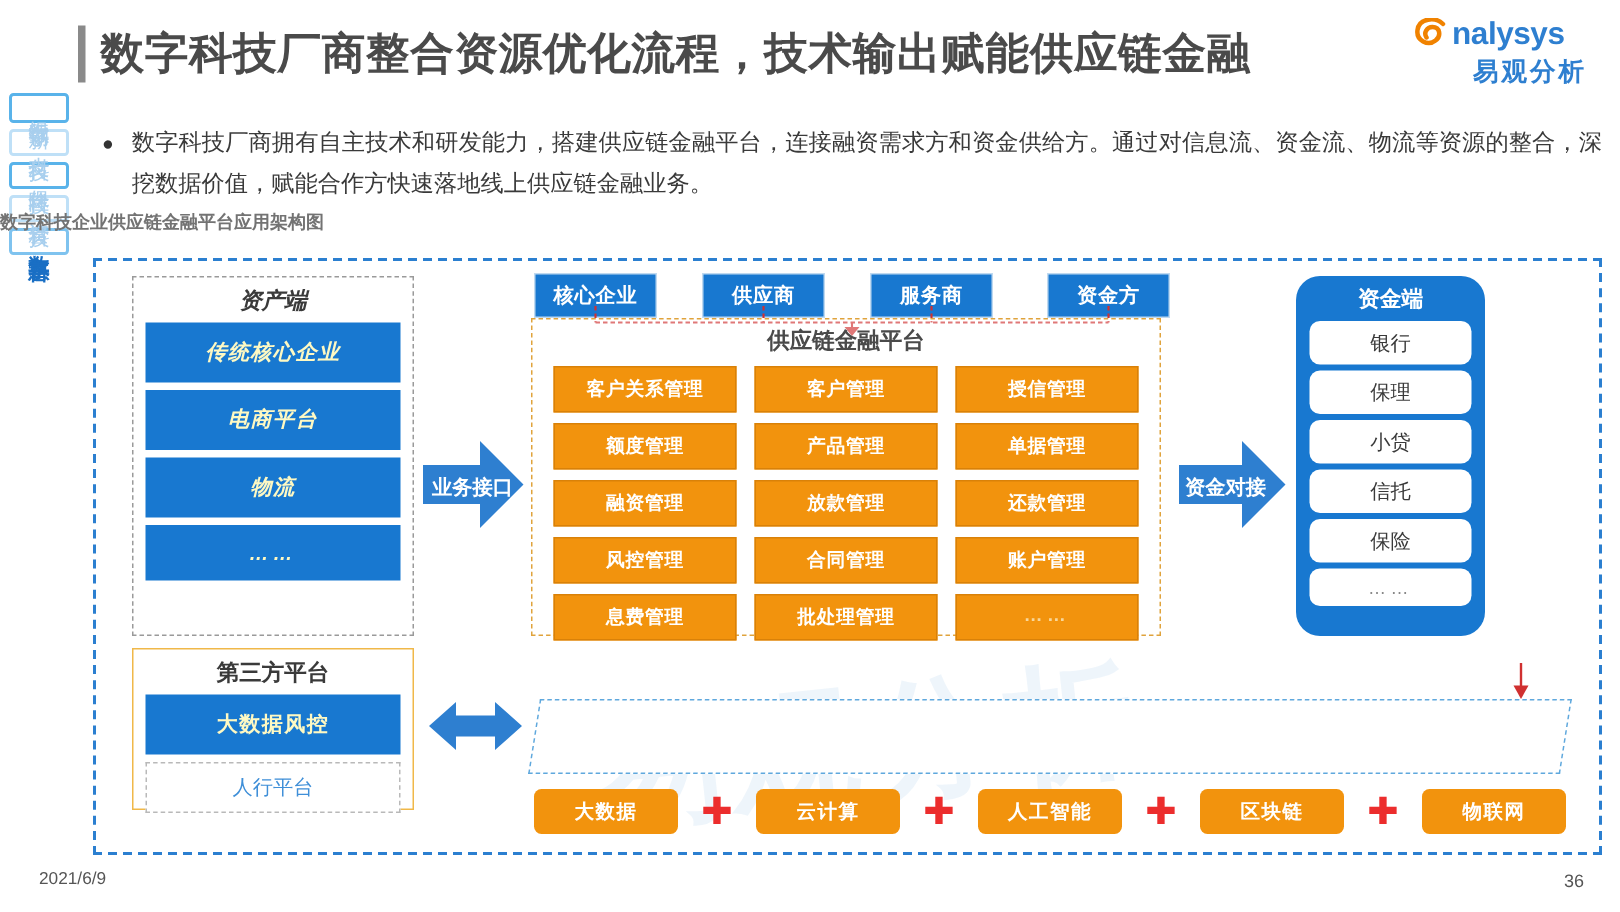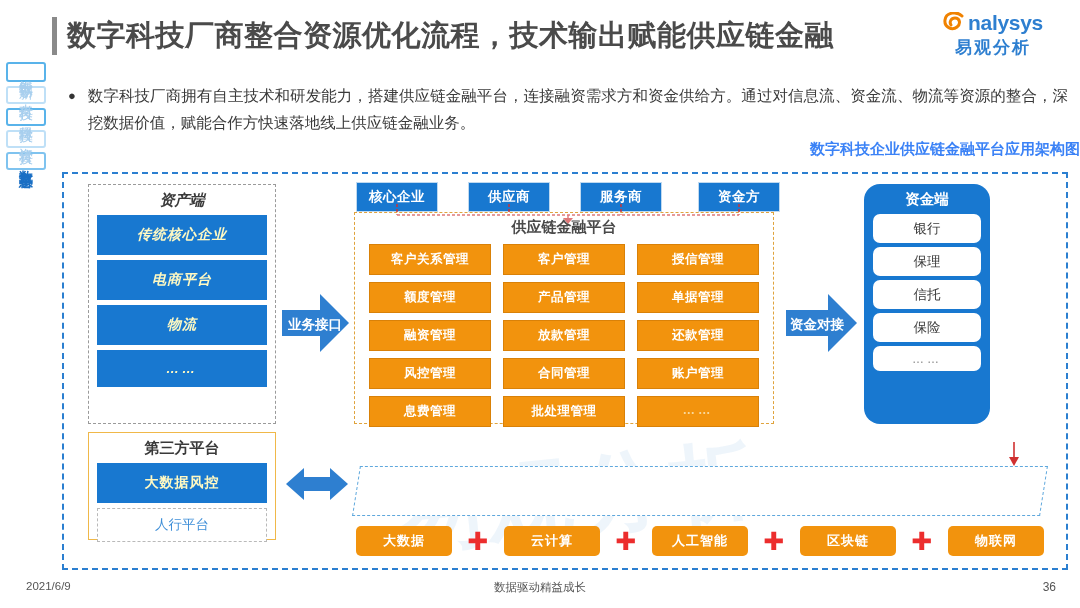--- a/index.html
+++ b/index.html
@@ -11,21 +11,21 @@
   }
   #page { position: relative; width: 1080px; height: 608px; background: #fff; }
 
   
   #title-bar { position: absolute; left: 52px; top: 16px; display: flex; align-items: center; }
   #title-accent { width: 5px; height: 38px; background: #8a8a8a; margin-right: 10px; }
   #page-title {
     font-size: 29px; font-weight: bold; color: #4a4a4a;
     letter-spacing: .5px; white-space: nowrap;
   }
-  #logo { position: absolute; right: 22px; top: 12px; text-align: center; width: 130px; }
+  #logo { position: absolute; right: 22px; top: 12px; text-align: right; width: 130px; }
   #logo-row { display: flex; align-items: center; justify-content: center; gap: 1px; }
   #logo-mark { width: 24px; height: 22px; }
   #logo-word { font-size: 21px; color: #2e7fd0; font-weight: 600; letter-spacing: -.3px; line-height: 22px; }
   #logo-cn { font-size: 17px; color: #2e7fd0; font-weight: bold; letter-spacing: 2px; margin-top: 2px; }
 
   
   #sidebar { position: absolute; left: 6px; top: 62px; width: 40px; }
   .side-item {
     width: 40px; border: 2px solid #bfe0f7; border-radius: 3px;
     margin-bottom: 4px; padding: 5px 2px;
@@ -35,22 +35,22 @@
     letter-spacing: 1px;
   }
   .side-item.active { border-color: #7fc3ef; color: #1a6fc4; font-weight: bold; }
   .side-item.hl { border-color: #59b3ea; }
 
   
   #lead { position: absolute; left: 68px; top: 82px; width: 1000px; display: flex; }
   #lead-dot { font-size: 13px; color: #333; line-height: 27px; margin-right: 12px; }
   #lead-text { font-size: 15.5px; line-height: 27px; color: #3a3a3a; text-align: justify; }
   #subtitle {
-    position: absolute; left: 0; top: 140px; width: 1080px; text-align: right;
-    font-size: 15px; font-weight: bold; color: #3b82f6;
+    position: absolute; left: 0; top: 140px; width: 1080px; text-align: left;
+    font-size: 12px; font-weight: bold; color: #737373;
   }
 
   
   #diagram {
     position: absolute; left: 62px; top: 172px; width: 1006px; height: 398px;
     border: 2.5px dashed #2b7fd0;
   }
 
   
   #asset-panel {
@@ -251,20 +251,21 @@
         <div class="orange-box">息费管理</div>
         <div class="orange-box">批处理管理</div>
         <div class="orange-box dots">……</div>
       </div>
     </div>
 
     <div id="fund-panel">
       <div id="fund-title">资金端</div>
       <div class="white-pill">银行</div>
       <div class="white-pill">保理</div>
+      <div class="white-pill">小贷</div>
       <div class="white-pill">信托</div>
       <div class="white-pill">保险</div>
       <div class="white-pill dots">……</div>
     </div>
 
     <svg style="position:absolute; left:940px; top:268px;" width="20" height="26">
       <path d="M10 0 L10 16" stroke="#d03030" stroke-width="1.6" fill="none"></path>
       <path d="M5 15 L15 15 L10 24 Z" fill="#d03030"></path>
     </svg>
 
@@ -278,16 +279,15 @@
       <div class="tech-chip">人工智能</div>
       <div class="plus">✚</div>
       <div class="tech-chip">区块链</div>
       <div class="plus">✚</div>
       <div class="tech-chip">物联网</div>
     </div>
   </div>
 
   <div id="footer">
     <span id="footer-date">2021/6/9</span>
-    <span id="footer-center">数据驱动精益成长</span>
     <span id="footer-page">36</span>
   </div>
 </div>
 
 </body></html>

